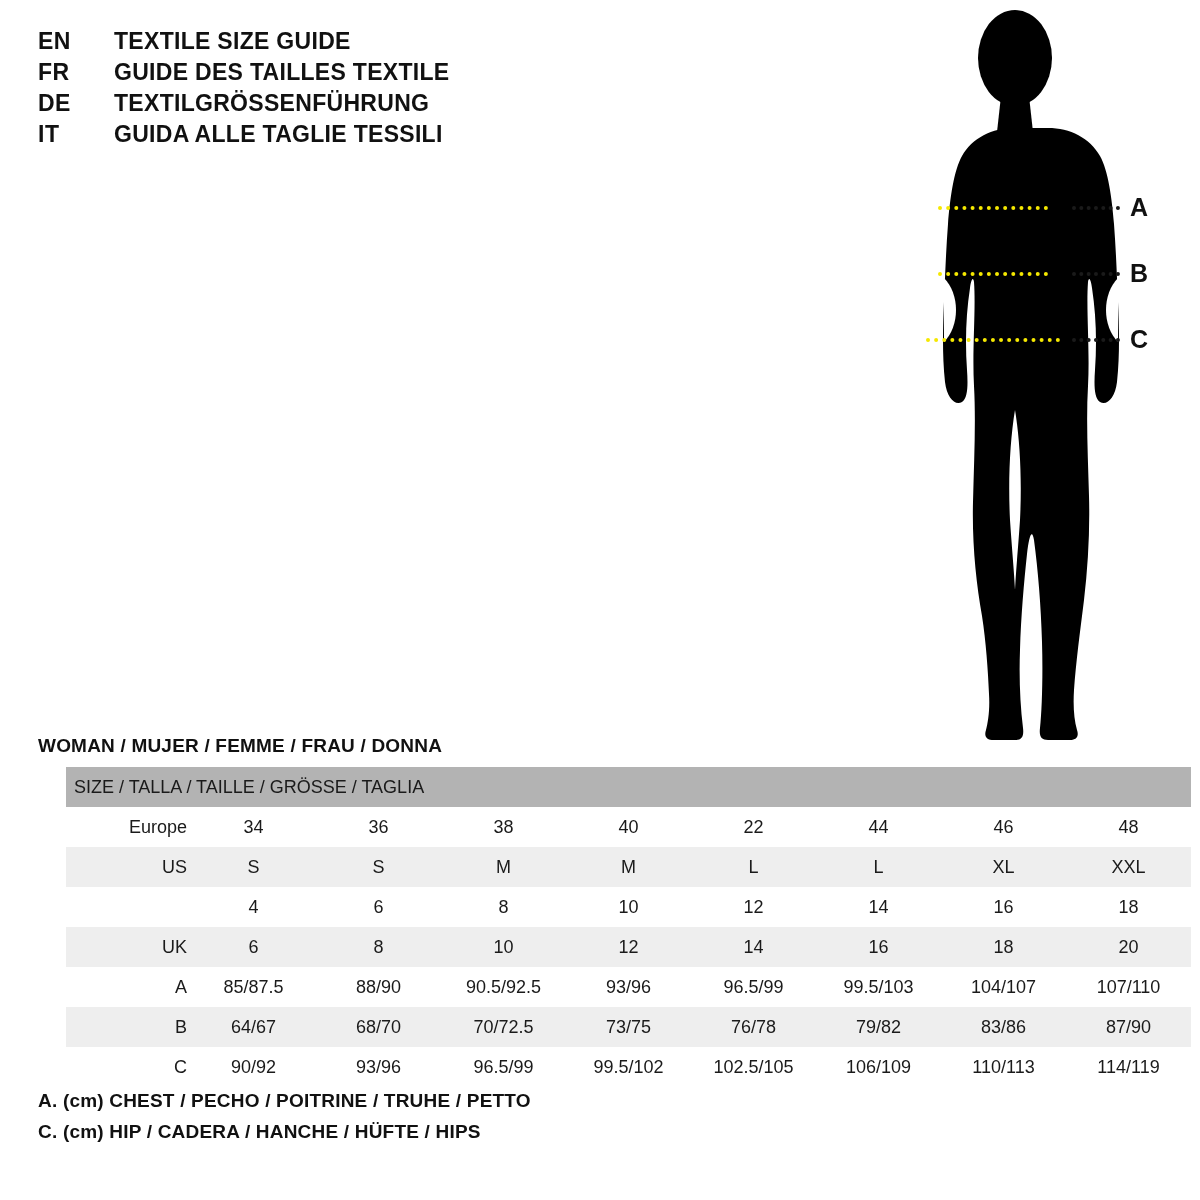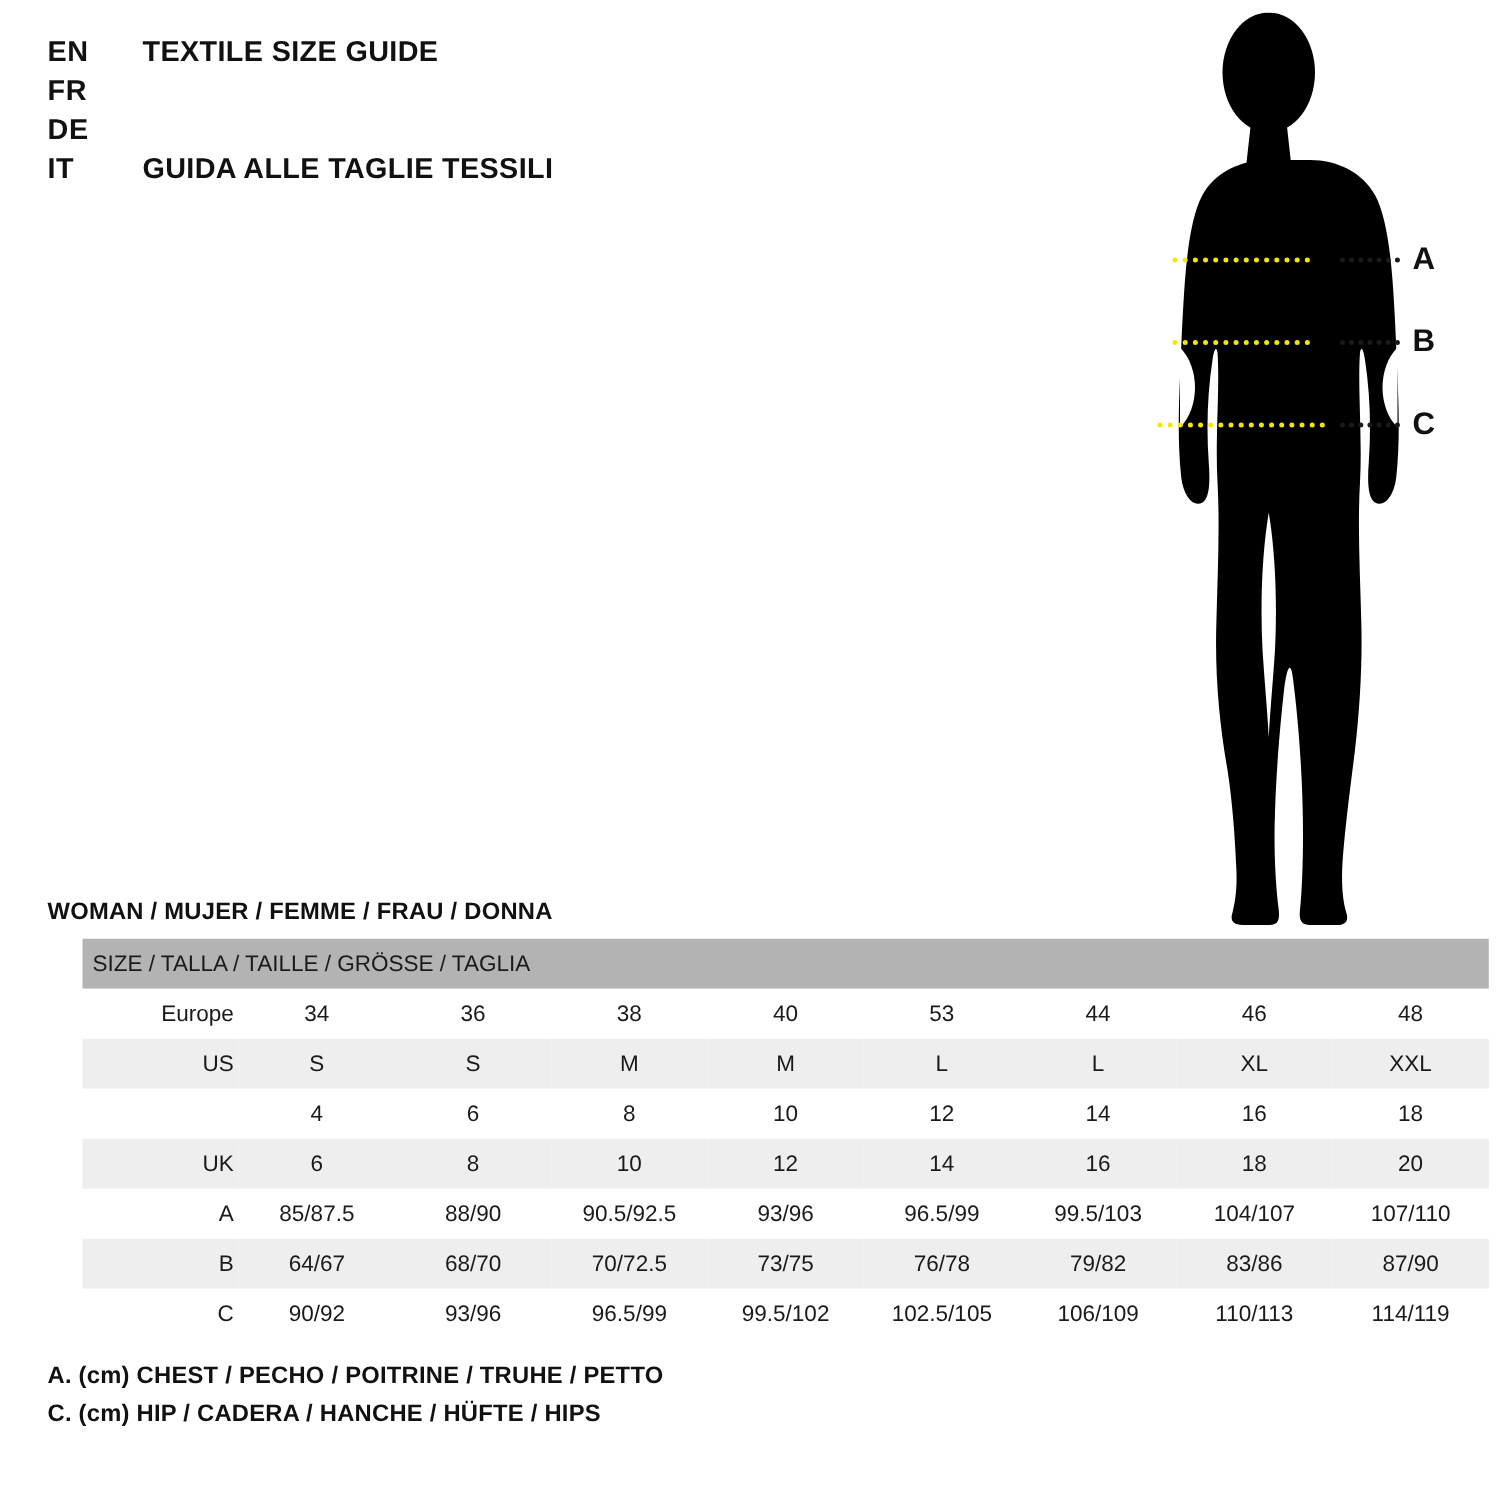--- a/index.html
+++ b/index.html
@@ -69,21 +69,21 @@
   .lead-label {
     position: absolute;
     font-size: 25px;
     font-weight: bold;
     color: #111;
   }
 
   
   .table-section {
     position: absolute;
-    top: 719px;
+    top: 735px;
     left: 38px;
     width: 1125px;
   }
   .woman-title {
     font-size: 19px;
     font-weight: bold;
     letter-spacing: 0.2px;
     margin-bottom: 10px;
     color: #111;
   }
@@ -140,23 +140,25 @@
 </head>
 <body>
 
 <div class="lang-block">
   <div class="lang-row">
     <div class="lang-code">EN</div>
     <div class="lang-title">TEXTILE SIZE GUIDE</div>
   </div>
   <div class="lang-row">
     <div class="lang-code">FR</div>
+    <div class="lang-title">GUIDE DES TAILLES TEXTILE</div>
   </div>
   <div class="lang-row">
     <div class="lang-code">DE</div>
+    <div class="lang-title">TEXTILGRÖSSENFÜHRUNG</div>
   </div>
   <div class="lang-row">
     <div class="lang-code">IT</div>
     <div class="lang-title">GUIDA ALLE TAGLIE TESSILI</div>
   </div>
 </div>
 
 <div class="figure-area">
 
   <svg class="silhouette" width="230" height="740" viewBox="0 0 230 740">
@@ -239,21 +241,21 @@
         <th class="head-cell" colspan="9">SIZE / TALLA / TAILLE / GRÖSSE / TAGLIA</th>
       </tr>
     </thead>
     <tbody>
       <tr class="row-plain">
         <td class="label-col">Europe</td>
         <td class="val">34</td>
         <td class="val">36</td>
         <td class="val">38</td>
         <td class="val">40</td>
-        <td class="val">53</td>
+        <td class="val">22</td>
         <td class="val">44</td>
         <td class="val">46</td>
         <td class="val">48</td>
       </tr>
       <tr class="row-alt">
         <td class="label-col">US</td>
         <td class="val">S</td>
         <td class="val">S</td>
         <td class="val">M</td>
         <td class="val">M</td>

